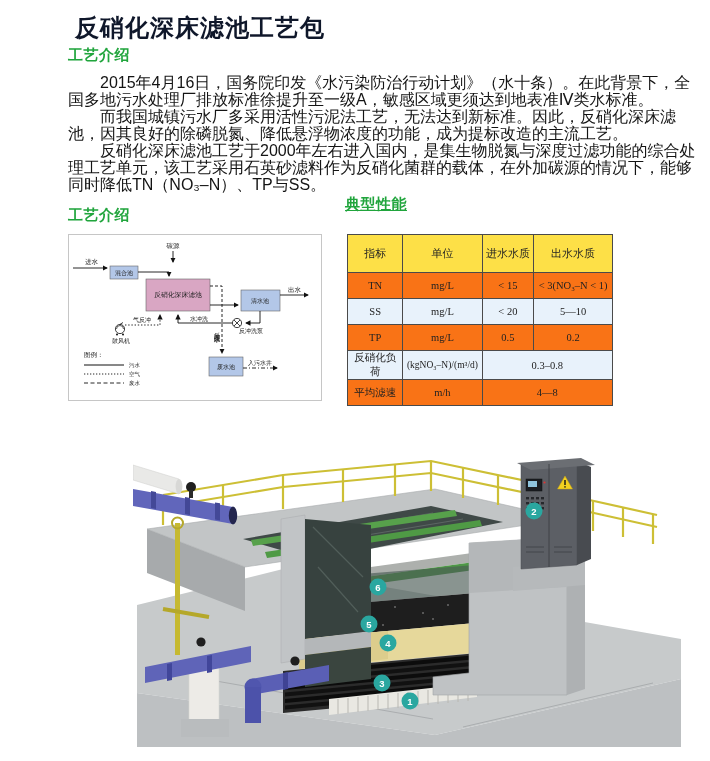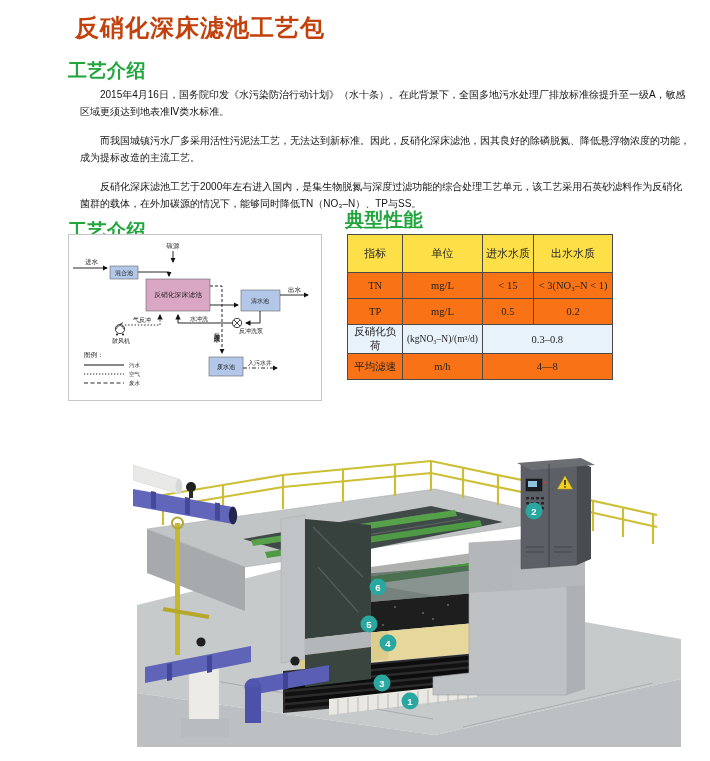--- a/index.html
+++ b/index.html
@@ -3,32 +3,32 @@
 <meta charset="utf-8">
 <style>
   html,body{margin:0;padding:0;}
   body{
     width:710px;height:761px;position:relative;background:#fff;
     font-family:"Liberation Sans","DejaVu Sans",sans-serif;
     overflow:hidden;color:#1a1a1a;
   }
   .abs{position:absolute;}
   #page-title{
-    left:75px;top:12px;font-size:24px;font-weight:bold;color:#c2410c;
+    left:75px;top:12px;font-size:24px;font-weight:bold;color:#0f172a;
     letter-spacing:1px;
   }
   .sec-heading{
-    font-size:19px;font-weight:bold;color:#21a53d;letter-spacing:0.5px;margin-top:12px;
+    font-size:15px;font-weight:bold;color:#21a53d;letter-spacing:0.5px;
   }
   #intro-heading{left:68px;top:46px;}
   #flow-heading{left:68px;top:206px;}
   #perf-heading{left:345px;top:195px;text-decoration:underline;}
   #intro-text{left:68px;top:74px;width:636px;}
   #intro-text p{
-    margin:12px;text-indent:2em;font-size:10px;line-height:17px;color:#141414;
+    margin:0;text-indent:2em;font-size:16px;line-height:17px;color:#141414;
   }
   
   #flow-panel{
     left:68px;top:234px;width:254px;height:167px;border:1px solid #c6c6c6;
     background:#fff;box-sizing:border-box;
   }
   #flow-panel svg{position:absolute;left:0;top:0;}
   #flow-vlabel{
     position:absolute;left:143px;top:92px;writing-mode:vertical-rl;
     font-family:"Liberation Serif","DejaVu Serif",serif;
@@ -147,20 +147,26 @@
     <th style="width:55px">指标</th>
     <th style="width:79px">单位</th>
     <th style="width:51px">进水水质</th>
     <th style="width:79px">出水水质</th>
   </tr>
   <tr>
     <td>TN</td>
     <td>mg/L</td>
     <td>&lt; 15</td>
     <td>&lt; 3(NO₃–N &lt; 1)</td>
+  </tr>
+  <tr class="alt">
+    <td>SS</td>
+    <td>mg/L</td>
+    <td>&lt; 20</td>
+    <td>5—10</td>
   </tr>
   <tr>
     <td>TP</td>
     <td>mg/L</td>
     <td>0.5</td>
     <td>0.2</td>
   </tr>
   <tr class="alt">
     <td>反硝化负荷</td>
     <td class="unit">(kgNO₃–N)/(m³/d)</td>

